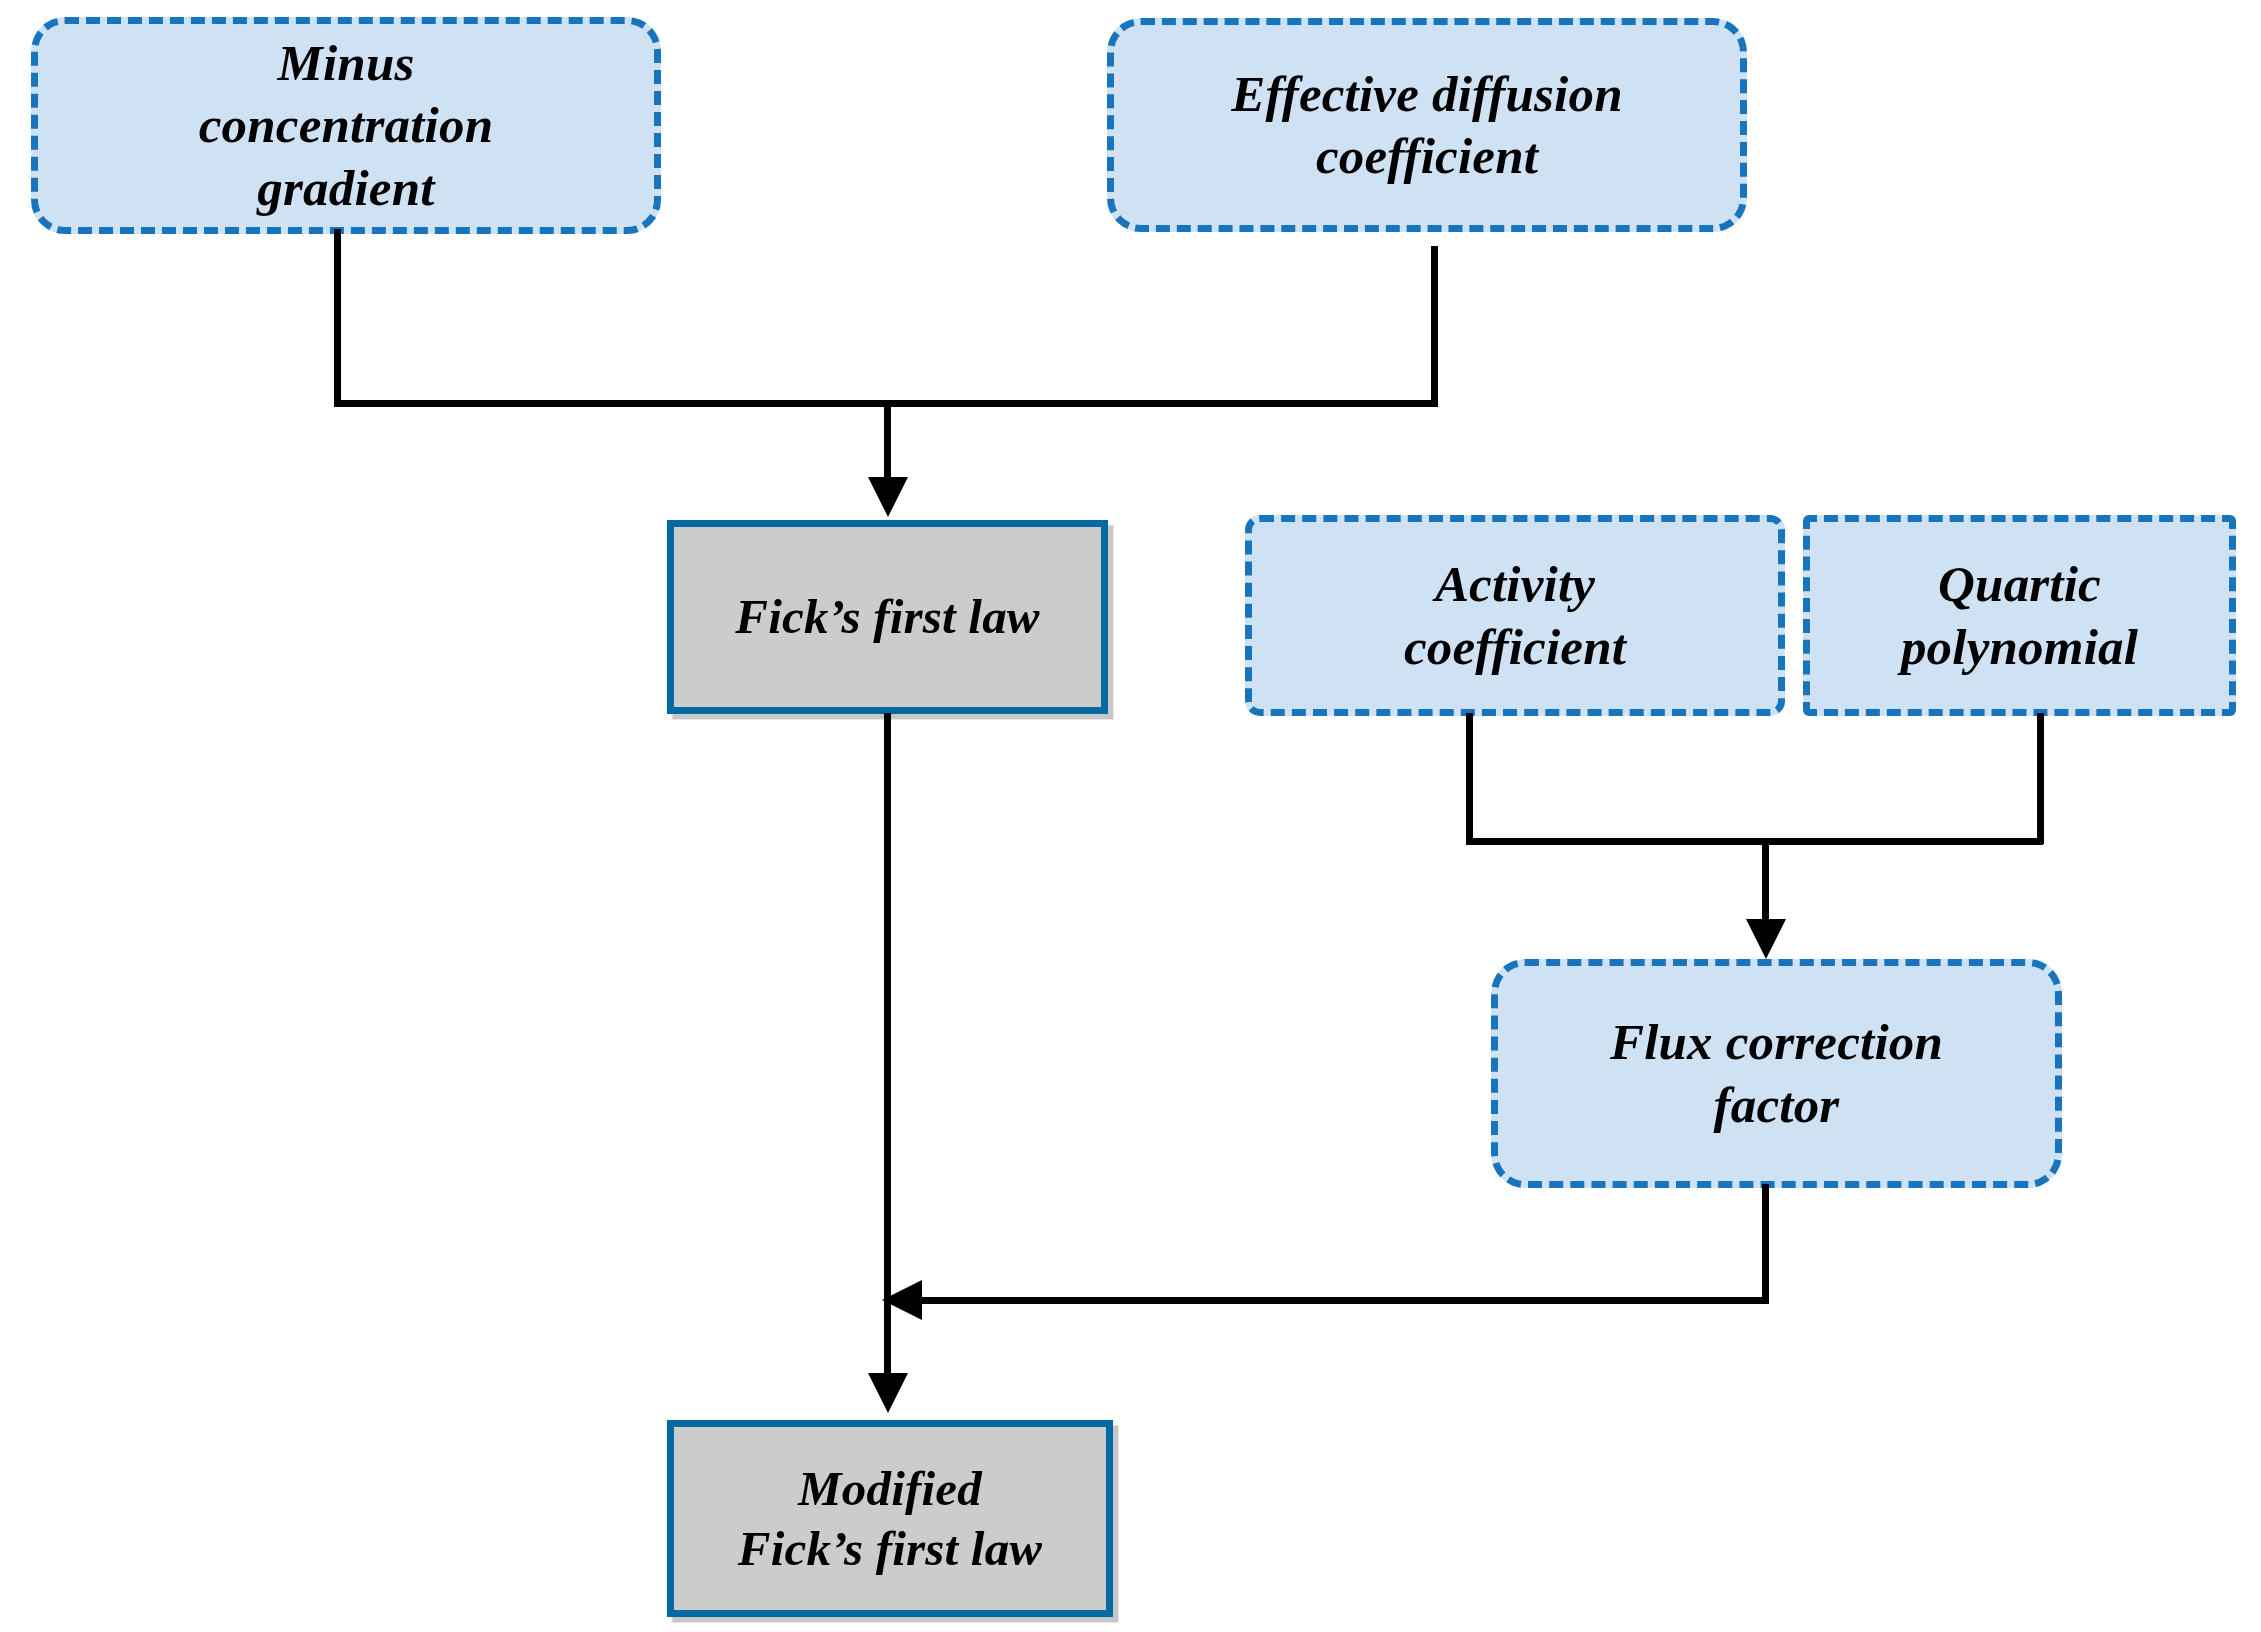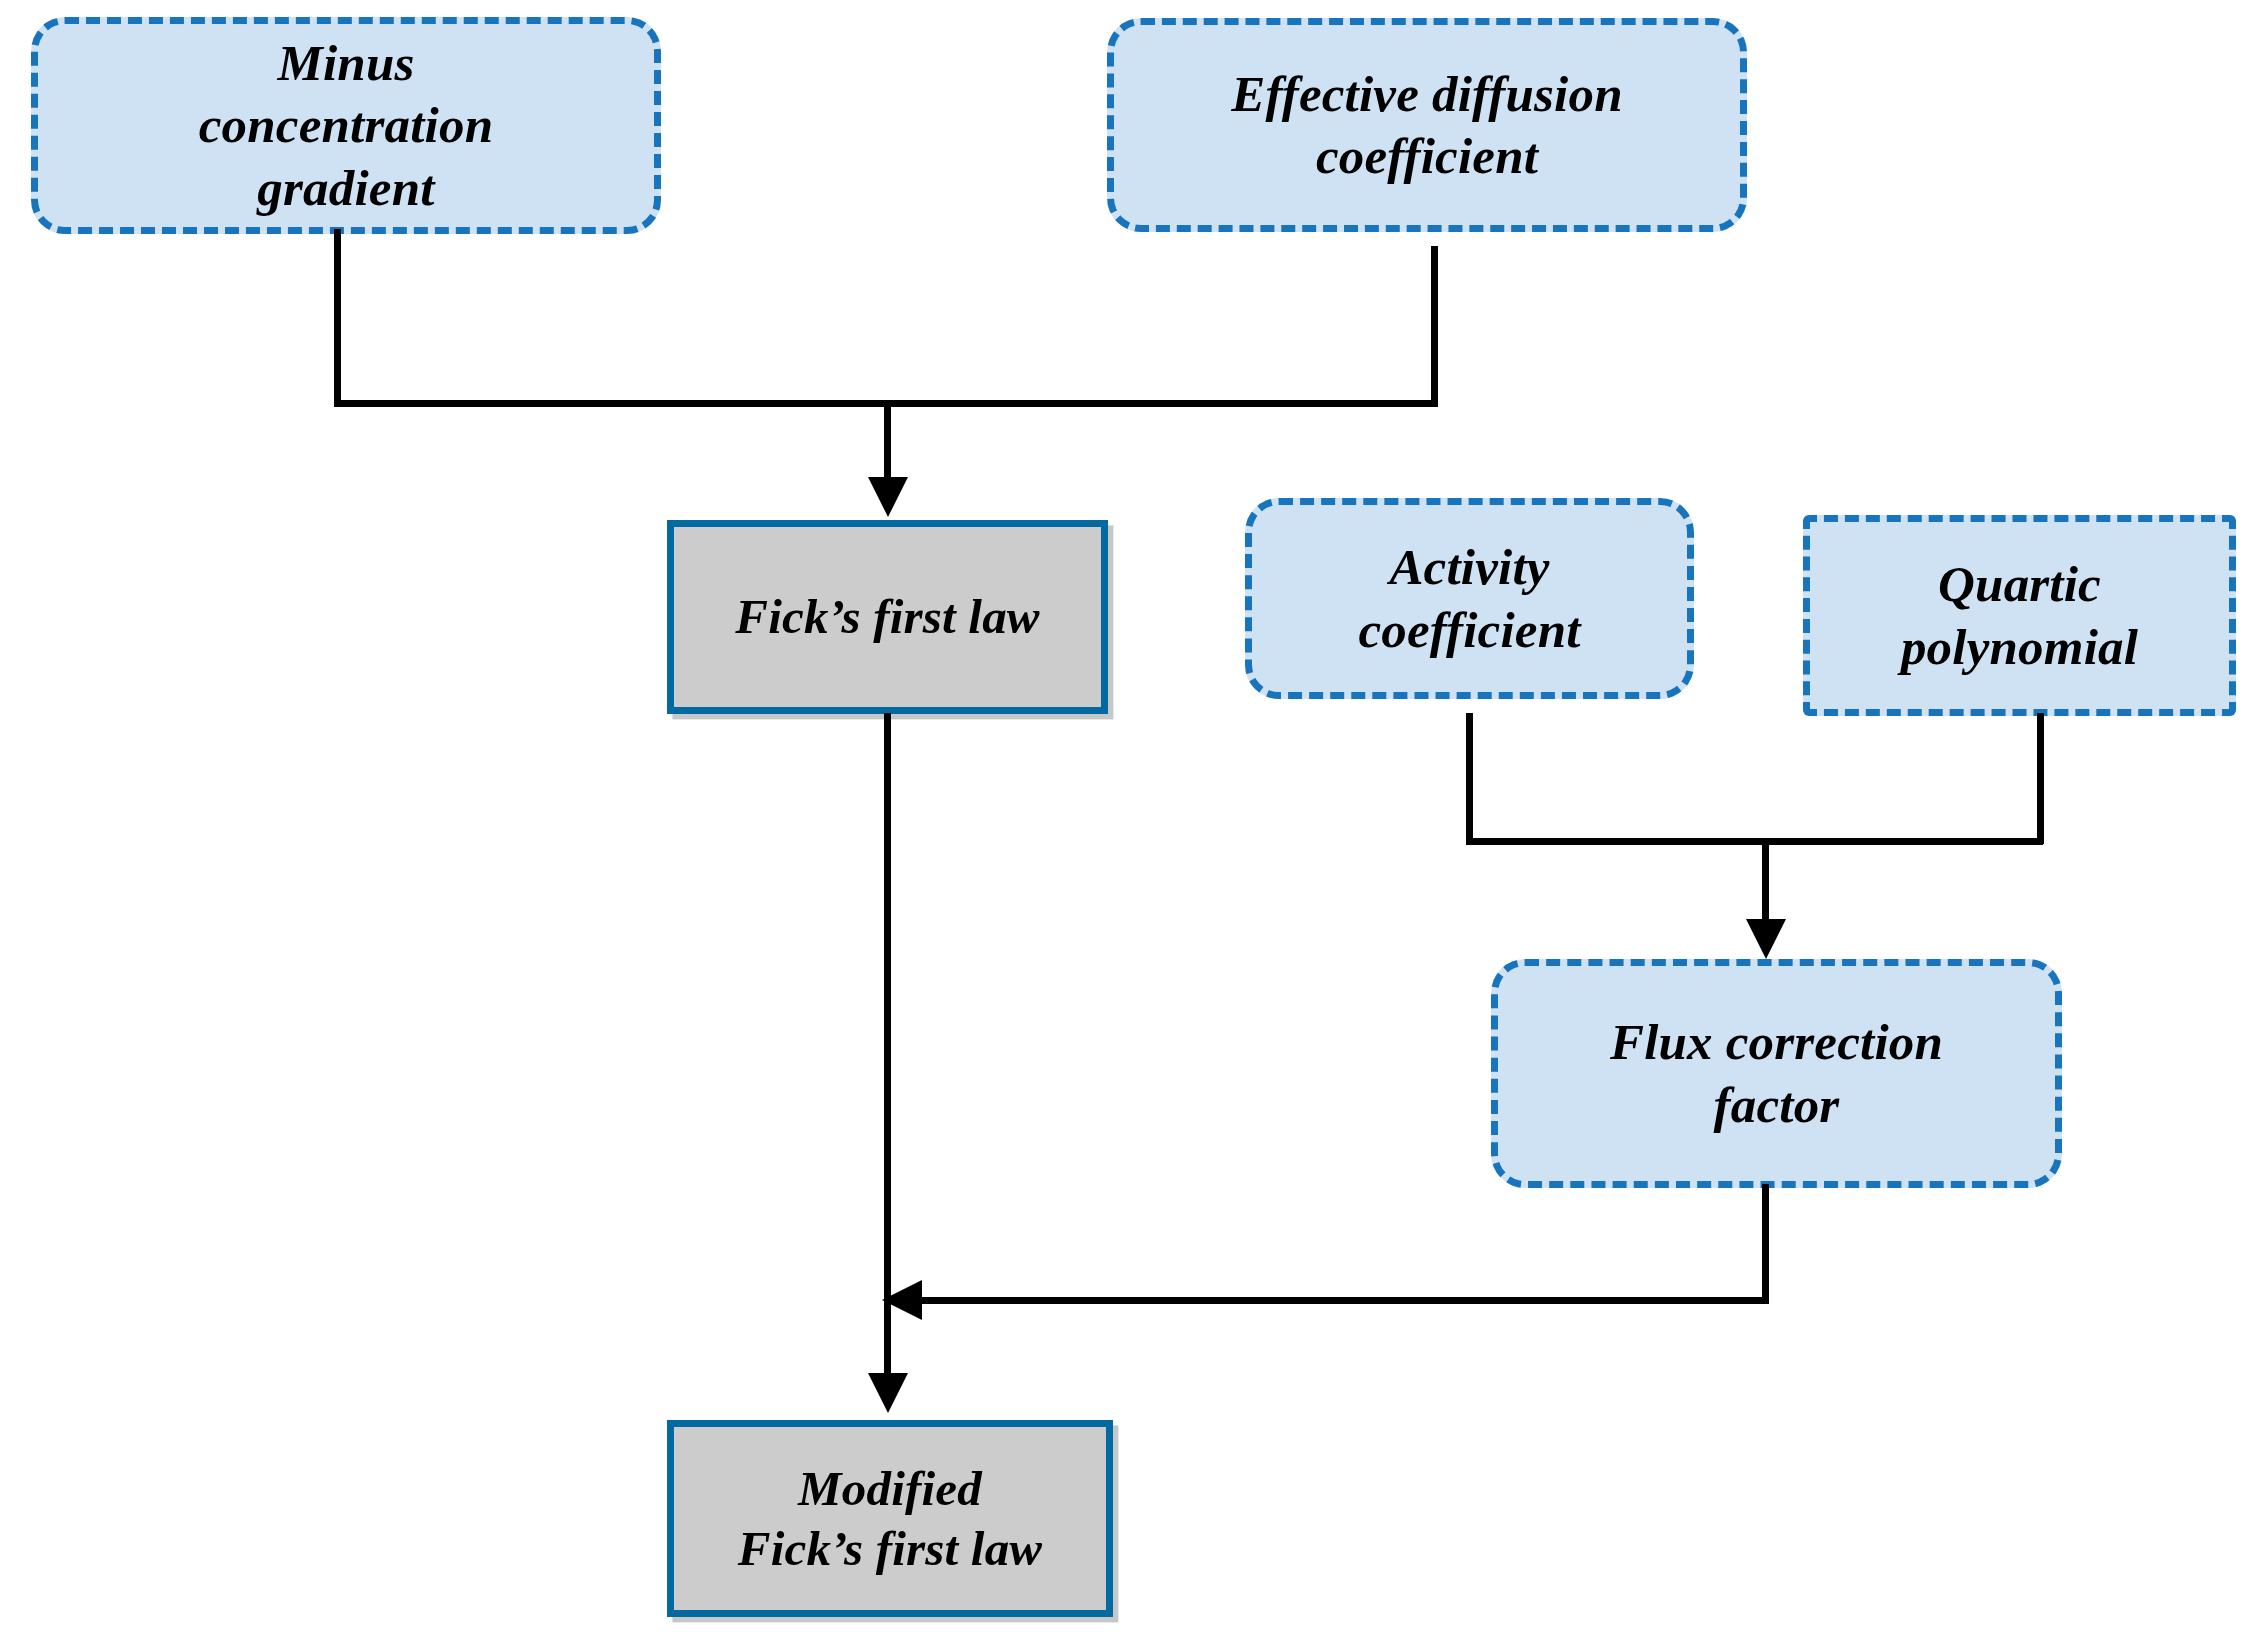--- a/index.html
+++ b/index.html
@@ -87,21 +87,21 @@
 
   <div class="node input-box" style="left:1107px; top:18px; width:640px; height:214px;">
     <div class="label">Effective diffusion
 coefficient</div>
   </div>
 
   <div class="node process-box" style="left:667px; top:520px; width:441px; height:194px;">
     <div class="label">Fick’s first law</div>
   </div>
 
-  <div class="node input-box" style="left:1245px; top:498px; width:449px; height:201px;">
+  <div class="node input-box" style="left:1245px; top:515px; width:540px; height:201px;border-radius:15px;">
     <div class="label">Activity
 coefficient</div>
   </div>
 
   <div class="node input-box" style="left:1803px; top:515px; width:433px; height:201px;border-radius:6px;">
     <div class="label">Quartic
 polynomial</div>
   </div>
 
   <div class="node input-box" style="left:1491px; top:959px; width:571px; height:229px;">

